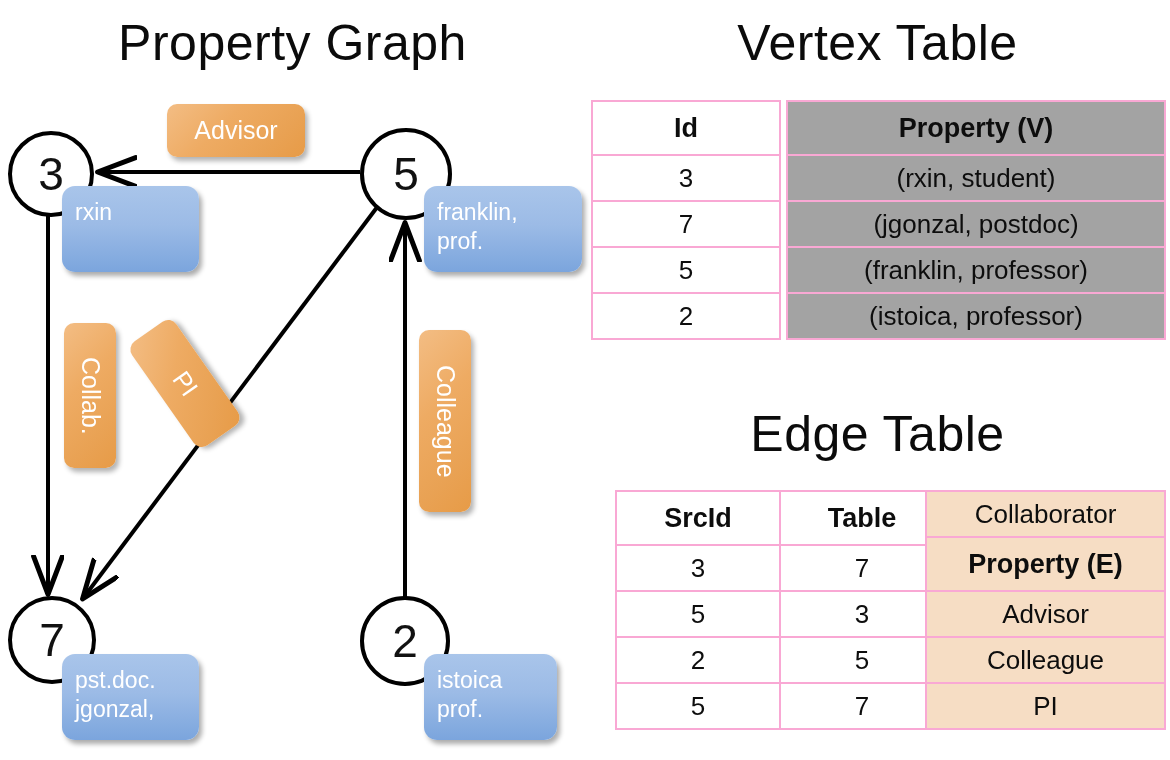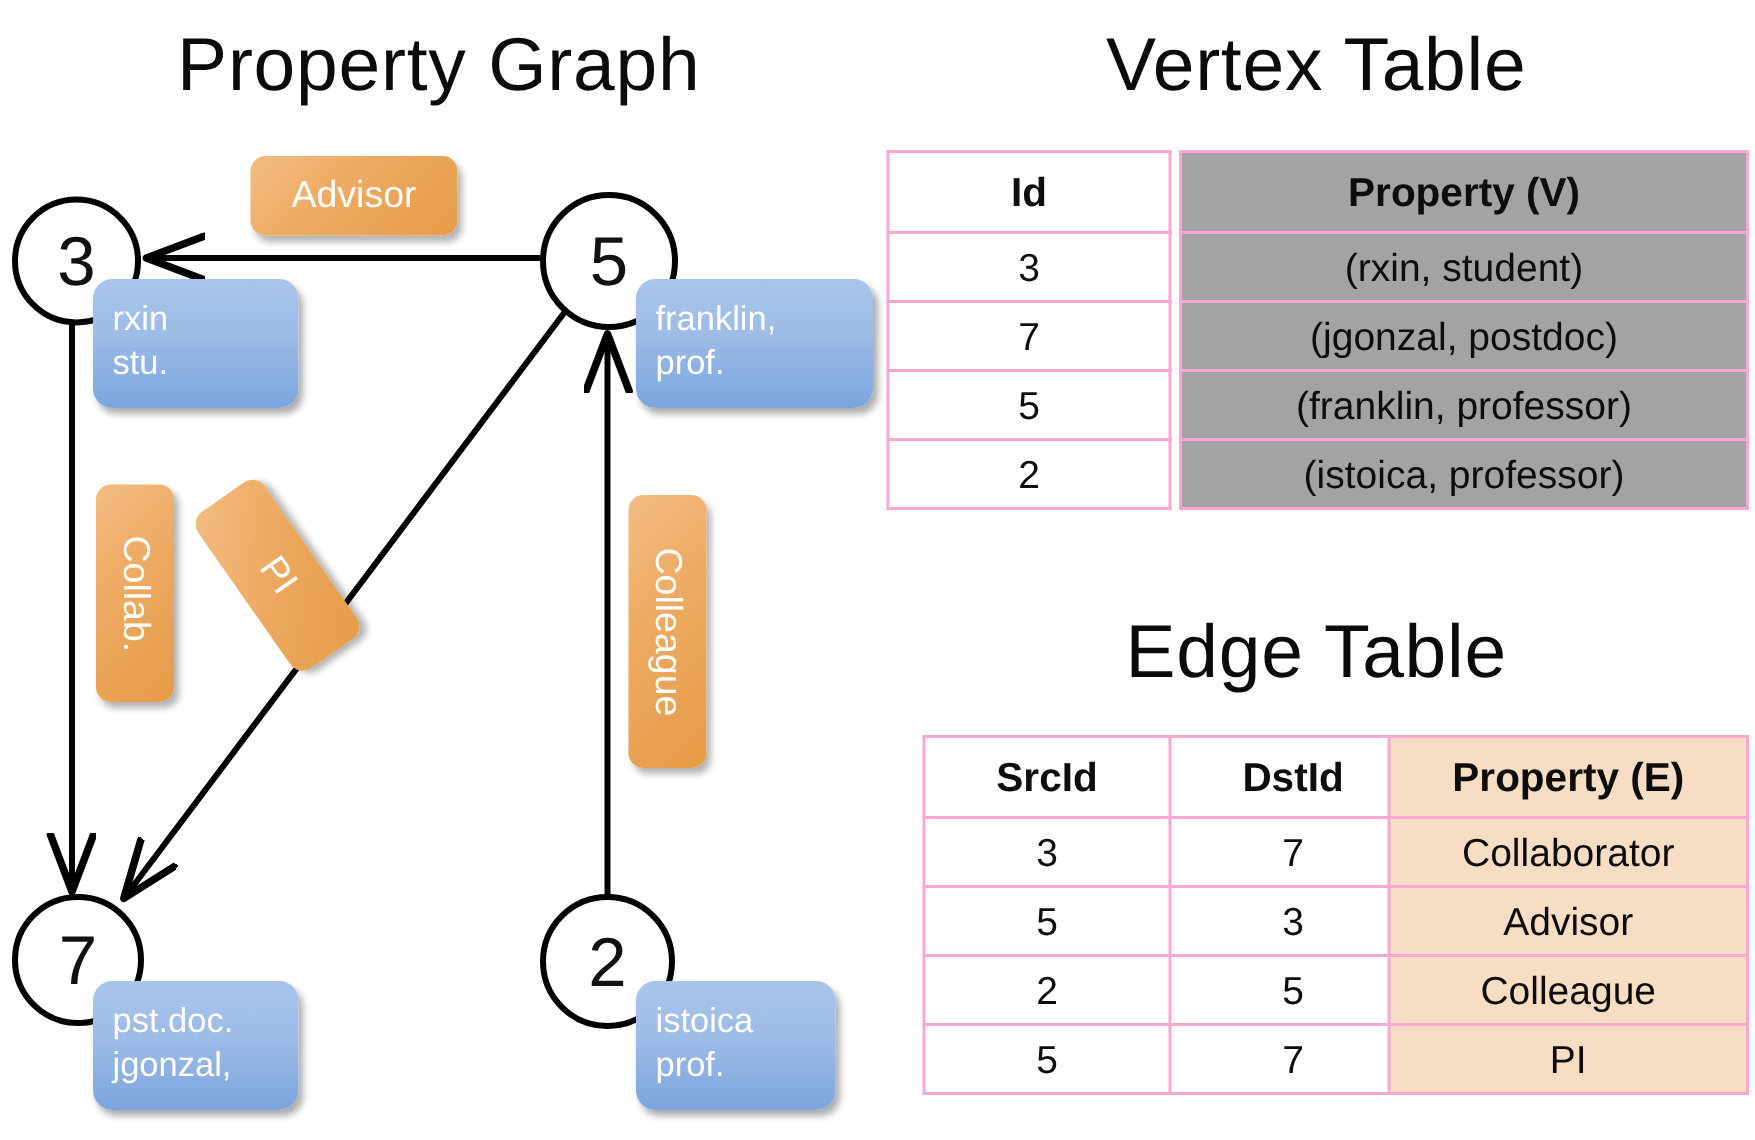--- a/index.html
+++ b/index.html
@@ -172,21 +172,20 @@
   </div>
   <div class="node-circle" style="left:8px; top:596px; width:88px; height:88px;">
     <span>7</span>
   </div>
   <div class="node-circle" style="left:360px; top:596px; width:90px; height:90px;">
     <span>2</span>
   </div>
 
   <div class="prop-box" style="left:62px; top:186px; width:137px; height:86px;">
     <span>rxin</span>
-    <span>stu.</span>
   </div>
   <div class="prop-box" style="left:424px; top:186px; width:158px; height:86px;">
     <span>franklin,</span>
     <span>prof.</span>
   </div>
   <div class="prop-box" style="left:62px; top:654px; width:137px; height:86px;">
     <span>pst.doc.</span>
     <span>jgonzal,</span>
   </div>
   <div class="prop-box" style="left:424px; top:654px; width:133px; height:86px;">
@@ -248,21 +247,21 @@
   <tr>
         <td class="fill-blue">(istoica, professor)</td>
       </tr>
 </tbody>
   </table>
 
 <table class="tbl" id="edge-table-ids">
   <tbody>
       <tr>
     <th style="width:165px">SrcId</th>
-    <th style="width:165px">DstId</th>
+    <th style="width:165px">Table</th>
   </tr>
   <tr>
     <td>3</td>
     <td>7</td>
   </tr>
   <tr>
     <td>5</td>
     <td>3</td>
   </tr>
   <tr>
@@ -272,26 +271,26 @@
   <tr>
     <td>5</td>
     <td>7</td>
   </tr>
 </tbody>
   </table>
 
 <table class="tbl" id="edge-table-props">
   <tbody>
       <tr>
+        <td class="fill-orange">Collaborator</td>
+      </tr>
+  <tr>
     <th class="fill-orange">Property (E)</th>
   </tr>
   <tr>
-        <td class="fill-orange">Collaborator</td>
-      </tr>
-  <tr>
         <td class="fill-orange">Advisor</td>
       </tr>
   <tr>
         <td class="fill-orange">Colleague</td>
       </tr>
   <tr>
         <td class="fill-orange">PI</td>
       </tr>
 </tbody>
   </table>

